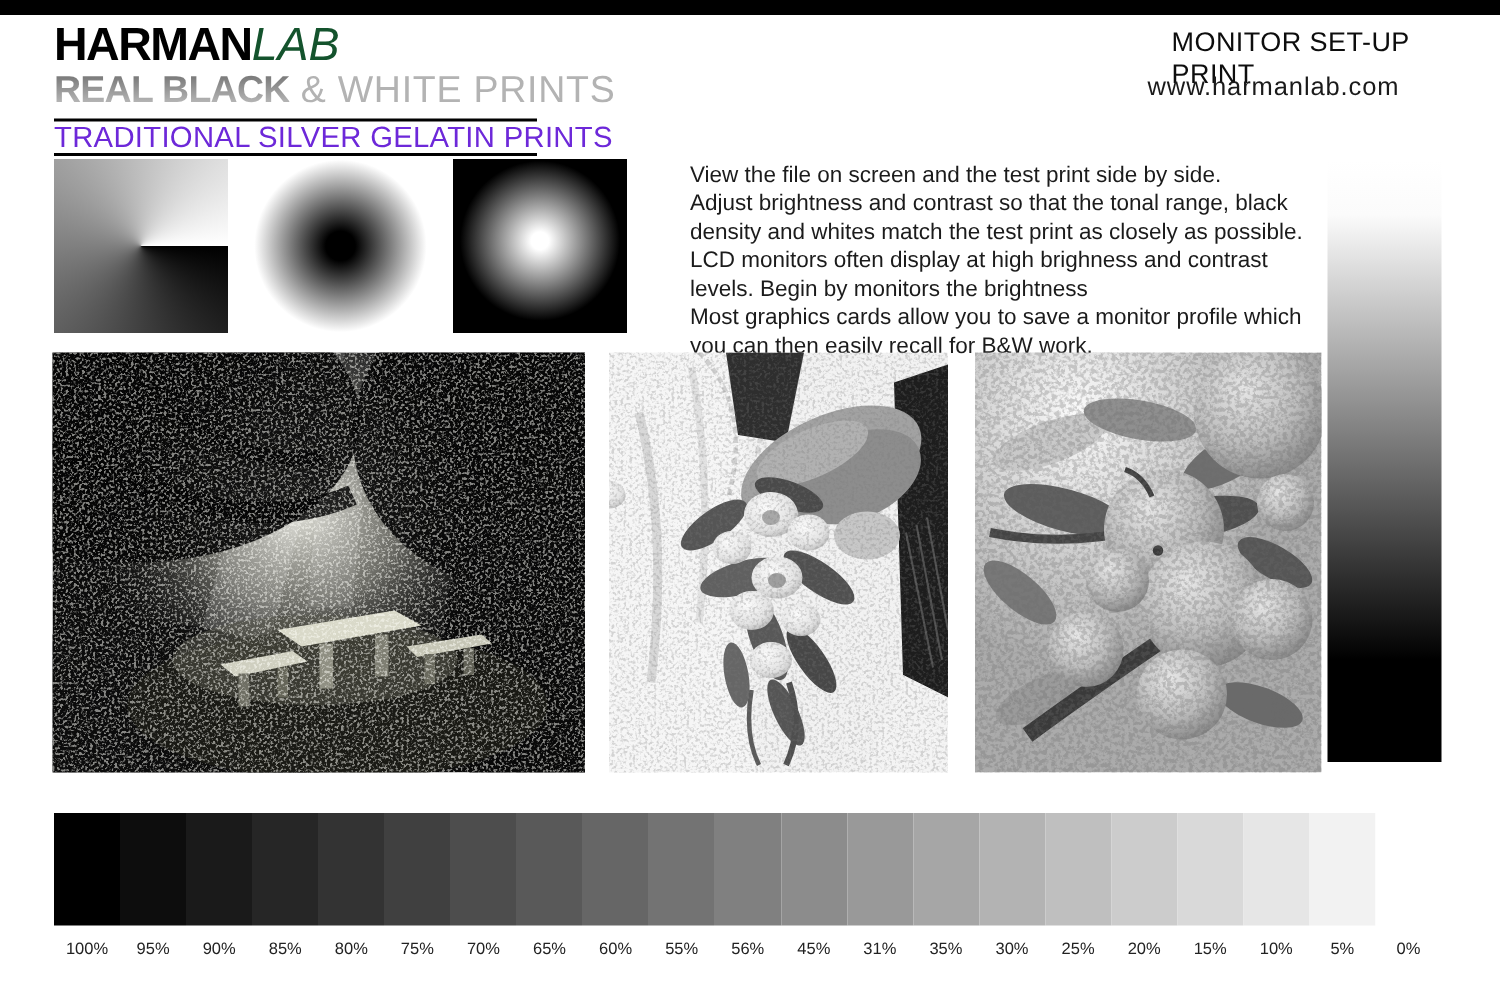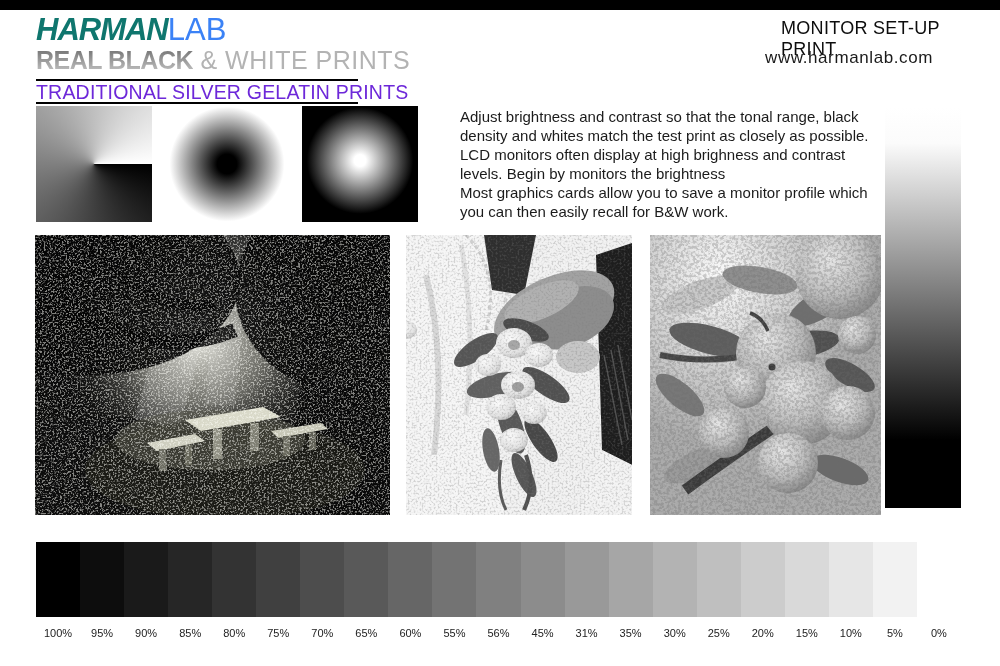--- a/index.html
+++ b/index.html
@@ -5,22 +5,22 @@
   html,body{margin:0;padding:0;background:#ffffff;}
   .page{position:relative;width:1000px;height:666px;background:#ffffff;overflow:hidden;
         font-family:"Liberation Sans", sans-serif;}
   .abs{position:absolute;}
 
   
   .top-bar{left:0;top:0;width:1000px;height:10px;background:#000;}
 
   
   .brand-line1{left:36px;top:12px;font-size:31px;letter-spacing:-1px;white-space:nowrap;}
-  .brand-line1 .b-bold{font-weight:900;color:#0f766e;font-style:italic;}
-  .brand-line1 .b-light{font-weight:400;color:#3b82f6;letter-spacing:0;}
+  .brand-line1 .b-bold{font-weight:900;color:#000000;}
+  .brand-line1 .b-light{font-weight:400;color:#14532d;letter-spacing:0;font-style:italic;}
   .brand-line2{left:36px;top:46px;font-size:25px;white-space:nowrap;}
   .brand-line2 .rb{font-weight:900;letter-spacing:-0.5px;color:#8a8a8a;}
   @supports ((-webkit-background-clip:text) or (background-clip:text)){
     .brand-line2 .rb{background:linear-gradient(180deg,#6a6a6a,#c8c8c8);
       -webkit-background-clip:text;background-clip:text;color:transparent;}
   }
   .brand-line2 .wp{font-weight:400;color:#b3b3b3;letter-spacing:0.5px;}
   .rule{height:2px;background:#000;}
   .rule1{left:36px;top:79px;width:322px;}
   .rule2{left:36px;top:102px;width:322px;}
@@ -74,20 +74,21 @@
   <div class="abs rule rule2"></div>
 
   <div class="abs m-title">MONITOR SET-UP PRINT</div>
   <div class="abs m-url">www.harmanlab.com</div>
 
   <div class="abs patch patch1"></div>
   <div class="abs patch patch2"></div>
   <div class="abs patch patch3"></div>
 
   <div class="abs instructions">
+      <div>View the file on screen and the test print side by side.</div>
       <div>Adjust brightness and contrast so that the tonal range, black</div>
       <div>density and whites match the test print as closely as possible.</div>
       <div>LCD monitors often display at high brighness and contrast</div>
       <div>levels. Begin by monitors the brightness</div>
       <div>Most graphics cards allow you to save a monitor profile which</div>
       <div>you can then easily recall for B&amp;W work.</div>
     </div>
 
   <div class="abs photo photo-forest">
     <svg viewBox="0 0 355 280" preserveAspectRatio="none">

